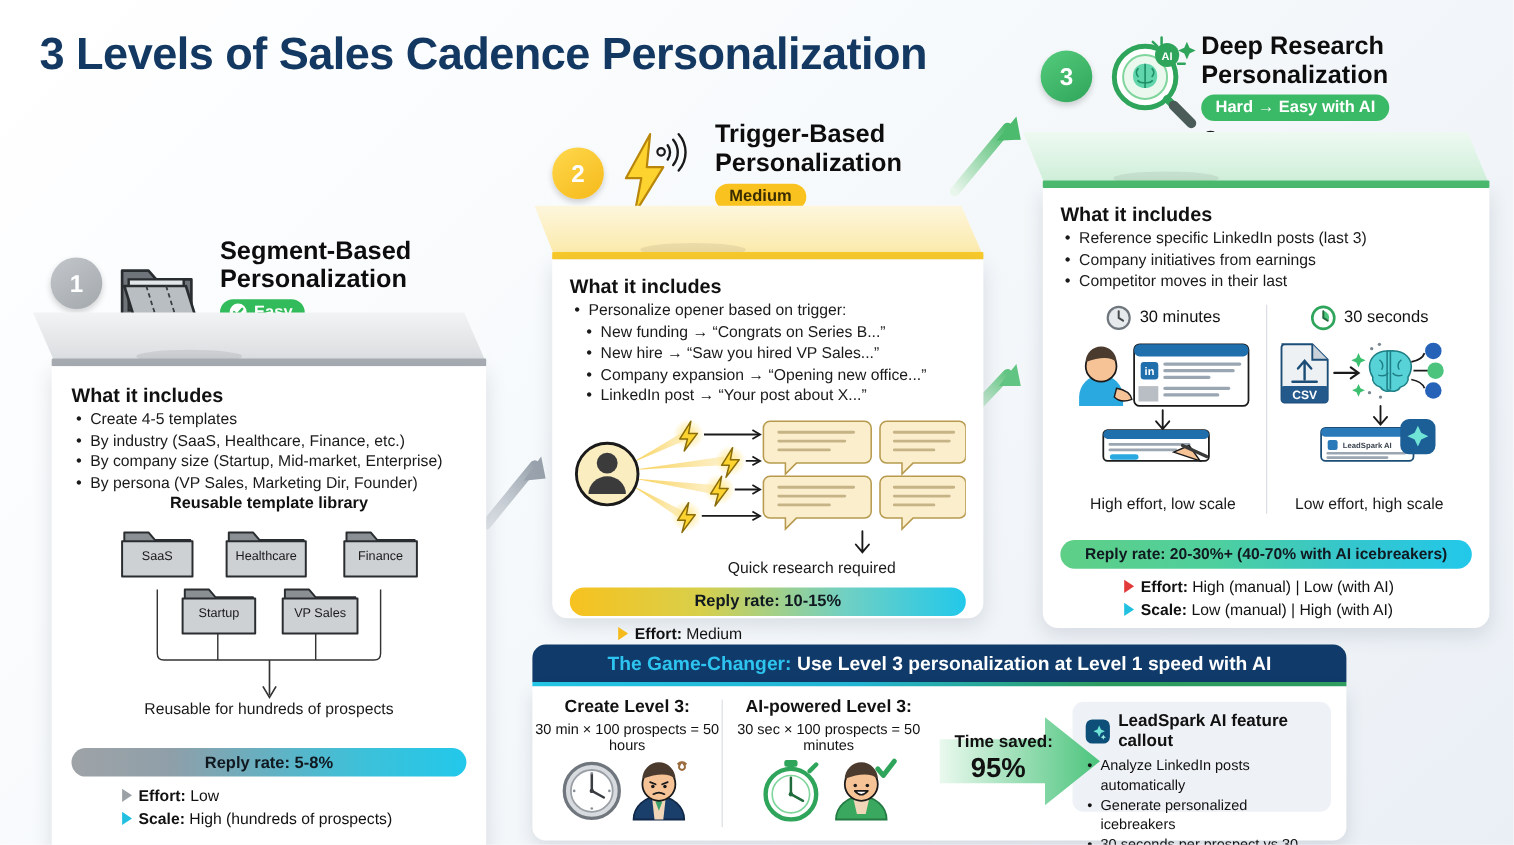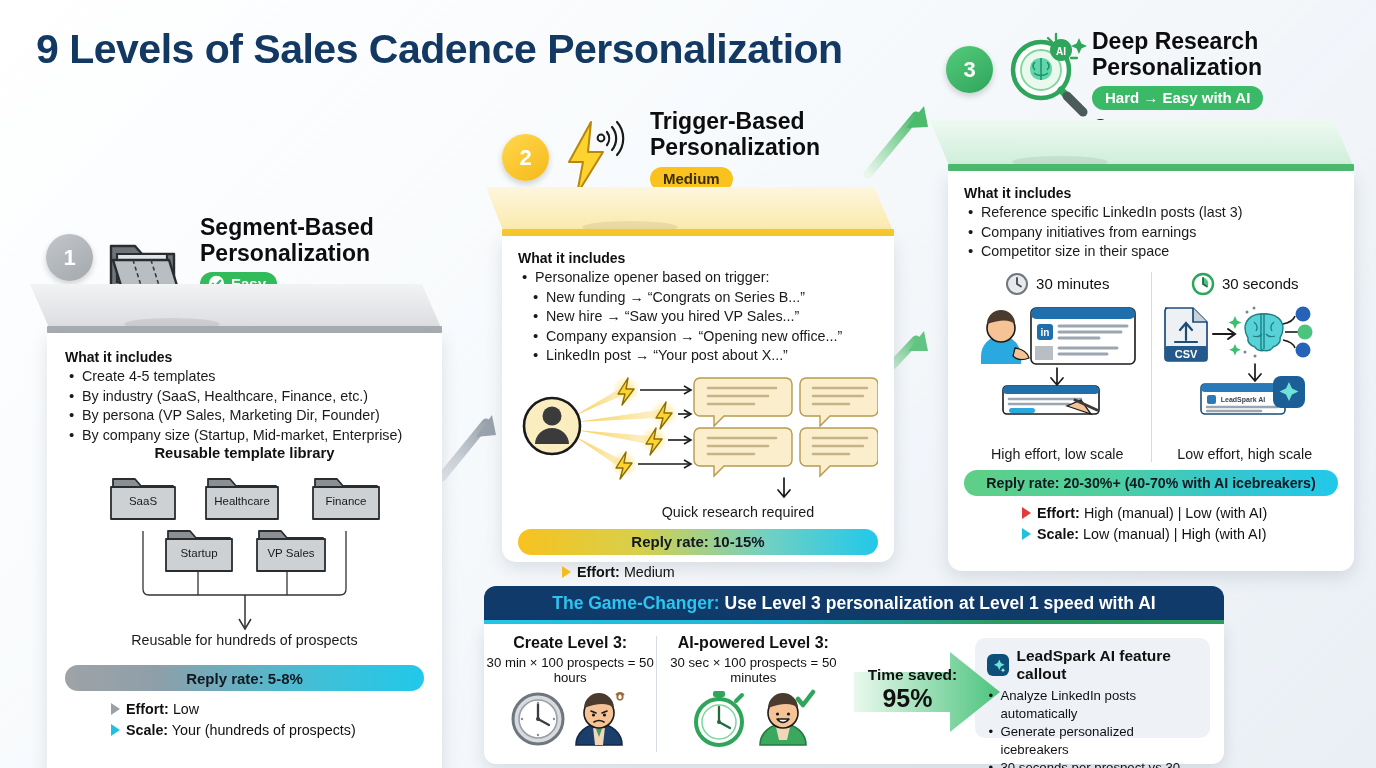--- a/index.html
+++ b/index.html
@@ -22,21 +22,21 @@
   
   .card { position: absolute; }
   .card-body {
     background: #fff;
     border-radius: 0 0 14px 14px;
     box-shadow: 0 6px 18px rgba(30,45,70,.13);
     position: relative;
   }
   .lip { height: 7px; width: 100%; border-radius: 1px; }
 
-  .whatincl { font-size: 14px; font-weight: 700; color: #111; }
+  .whatincl { font-size: 18px; font-weight: 700; color: #111; }
   ul.bullets { list-style: none; margin-top: 2px; }
   ul.bullets li {
     font-size: 14.3px; line-height: 19.5px; color: #1a1a1a;
     padding-left: 17px; position: relative;
   }
   ul.bullets li:before {
     content: "•"; position: absolute; left: 4px; top: -1px; font-size: 15px;
   }
   ul.bullets li.sub { padding-left: 28px; }
   ul.bullets li.sub:before { left: 15px; }
@@ -116,21 +116,21 @@
     display: inline-flex; align-items: center; justify-content: center; flex: none;
   }
   svg { display: block; }
   .nowrap { white-space: nowrap; }
 </style>
 </head>
 <body>
 
 <div class="canvas">
 
-  <div id="page-title">9 Levels of Sales Cadence Personalization</div>
+  <div id="page-title">3 Levels of Sales Cadence Personalization</div>
 
   <svg style="position:absolute;left:436px;top:405px;" width="70" height="80">
     <defs>
       <linearGradient id="g12" x1="0" y1="1" x2="1" y2="0">
         <stop offset="0" stop-color="#e3e7ec"></stop>
           <stop offset="1" stop-color="#9aa3ad"></stop>
       </linearGradient>
     </defs>
     <path d="M6 72 L50 18" stroke="url(#g12)" stroke-width="9" fill="none" stroke-linecap="round"></path>
     <path d="M56 10 L40 32 L60 30 Z" fill="#9aa3ad"></path>
@@ -203,22 +203,22 @@
       <polygon points="28,48 420,48 400,2 8,2" fill="url(#slab1)"></polygon>
       <ellipse cx="150" cy="42" rx="48" ry="6" fill="#000" opacity="0.08"></ellipse>
     </svg>
     <div class="lip" style="position:absolute;left:25px;top:104px;width:395px;background:#a8adb3;"></div>
 
     <div class="card-body" style="position:absolute;left:25px;top:111px;width:395px;height:633px;padding:16px 18px 0 18px;">
       <div class="whatincl">What it includes</div>
       <ul class="bullets">
         <li>Create 4-5 templates</li>
         <li>By industry (SaaS, Healthcare, Finance, etc.)</li>
+        <li>By company size (Startup, Mid-market, Enterprise)</li>
         <li>By persona (VP Sales, Marketing Dir, Founder)</li>
-        <li>By company size (Startup, Mid-market, Enterprise)</li>
       </ul>
 
       <div class="sectitle" style="margin-top:0;">Reusable template library</div>
 
       <div style="position:relative;height:190px;margin-top:8px;">
         <svg style="position:absolute;left:0;top:0;" width="359" height="190">
           <path d="M78 62 V120 Q78 126 84 126 H275 Q281 126 281 120 V62" fill="none" stroke="#333" stroke-width="1.3"></path>
           <path d="M133 100 V126" fill="none" stroke="#333" stroke-width="1.3"></path>
           <path d="M222 100 V126" fill="none" stroke="#333" stroke-width="1.3"></path>
           <path d="M180 126 V158" fill="none" stroke="#333" stroke-width="1.5"></path>
@@ -258,34 +258,34 @@
           <svg width="76" height="52" viewBox="0 0 76 52">
             <path d="M6 8 h22 l6 7 h36 v8 H6 Z" fill="#8a8f94" stroke="#2a2d30" stroke-width="1.8" stroke-linejoin="round"></path>
             <path d="M4 16 h68 v32 H4 Z" fill="#cdd1d4" stroke="#2a2d30" stroke-width="1.8" stroke-linejoin="round"></path>
           </svg>
           <div class="folder-lbl" style="position:absolute;left:0;top:24px;width:76px;text-align:center;">VP Sales</div>
         </div>
 
         <div class="caption" style="position:absolute;left:0;top:163px;width:359px;">Reusable for hundreds of prospects</div>
       </div>
 
-      <div class="reply-bar" style="margin-top:6px;background:linear-gradient(90deg,#9ea3a7 0%, #8f9fa9 25%, #3fc0d8 72%, #22c8ea 100%);">
+      <div class="reply-bar" style="margin-top:16px;background:linear-gradient(90deg,#9ea3a7 0%, #8f9fa9 25%, #3fc0d8 72%, #22c8ea 100%);">
         <span>Reply rate: 5-8%</span>
       </div>
 
       <div style="margin-top:9px;padding-left:46px;">
         <div class="esrow">
           <span class="tri grey"></span>
           <span><b>Effort:</b>
           <span>Low</span></span>
         </div>
         <div class="esrow" style="margin-top:2px;">
           <span class="tri cyan"></span>
           <span><b>Scale:</b>
-          <span>Your (hundreds of prospects)</span></span>
+          <span>High (hundreds of prospects)</span></span>
         </div>
       </div>
     </div>
   </div>
 
   <div class="card" id="card2" style="left:482px; top:110px; width:412px;">
 
     <div style="position:absolute;left:20px;top:24px;display:flex;align-items:flex-start;gap:6px;">
       <div class="lvl-num" style="background:linear-gradient(145deg,#ffd84d,#f5b91a);">2</div>
 
@@ -476,21 +476,21 @@
       <polygon points="20,50 424,50 404,2 0,2" fill="url(#slab3)"></polygon>
       <ellipse cx="130" cy="44" rx="48" ry="6" fill="#000" opacity="0.07"></ellipse>
     </svg>
     <div class="lip" style="position:absolute;left:18px;top:142px;width:406px;background:#4cbb6e;"></div>
 
     <div class="card-body" style="position:absolute;left:18px;top:149px;width:406px;height:400px;padding:14px 16px 0 16px;">
       <div class="whatincl">What it includes</div>
       <ul class="bullets">
         <li>Reference specific LinkedIn posts (last 3)</li>
         <li>Company initiatives from earnings</li>
-        <li>Competitor size in their space</li>
+        <li>Competitor moves in their last</li>
       </ul>
 
       <div style="display:flex;margin-top:10px;height:190px;">
 
         <div style="flex:1;position:relative;">
           <div style="display:flex;align-items:center;justify-content:center;gap:7px;">
             <svg width="24" height="24" viewBox="0 0 24 24">
               <circle cx="12" cy="12" r="10" fill="#e7eaed" stroke="#6f767d" stroke-width="2"></circle>
               <path d="M12 6 V12 L16 14.5" stroke="#45494d" stroke-width="1.8" fill="none" stroke-linecap="round"></path>
             </svg>
@@ -573,21 +573,21 @@
             <rect x="50" y="95" width="9" height="9" rx="2" fill="#2a79b8"></rect>
             <text x="86" y="102" font-family="Liberation Sans, sans-serif" font-size="7" font-weight="700" fill="#3b4450" text-anchor="middle">LeadSpark AI</text>
             <path d="M50 107 h70 M50 111 h54" stroke="#9aa6b2" stroke-width="2.4" stroke-linecap="round"></path>
             <rect x="116" y="76" width="32" height="32" rx="8" fill="#1b5f96"></rect>
             <path d="M132 82 l3 6.5 l6.5 3 l-6.5 3 l-3 6.5 l-3 -6.5 l-6.5 -3 l6.5 -3 Z" fill="#6fe4d6"></path>
           </svg>
           <div class="caption" style="position:absolute;bottom:0;left:0;right:0;">Low effort, high scale</div>
         </div>
       </div>
 
-      <div class="reply-bar" style="margin-top:8px;font-size:14.2px;background:linear-gradient(90deg,#5fcf86 0%, #4ecf9e 38%, #35c6cd 70%, #22c8ea 100%);">
+      <div class="reply-bar" style="margin-top:24px;font-size:14.2px;background:linear-gradient(90deg,#5fcf86 0%, #4ecf9e 38%, #35c6cd 70%, #22c8ea 100%);">
         <span>Reply rate: 20-30%+ (40-70% with AI icebreakers)</span>
       </div>
 
       <div style="margin-top:8px;padding-left:58px;">
         <div class="esrow">
           <span class="tri red"></span>
           <span><b>Effort:</b>
           <span>High (manual) | Low (with AI)</span></span>
         </div>
         <div class="esrow" style="margin-top:2px;">

